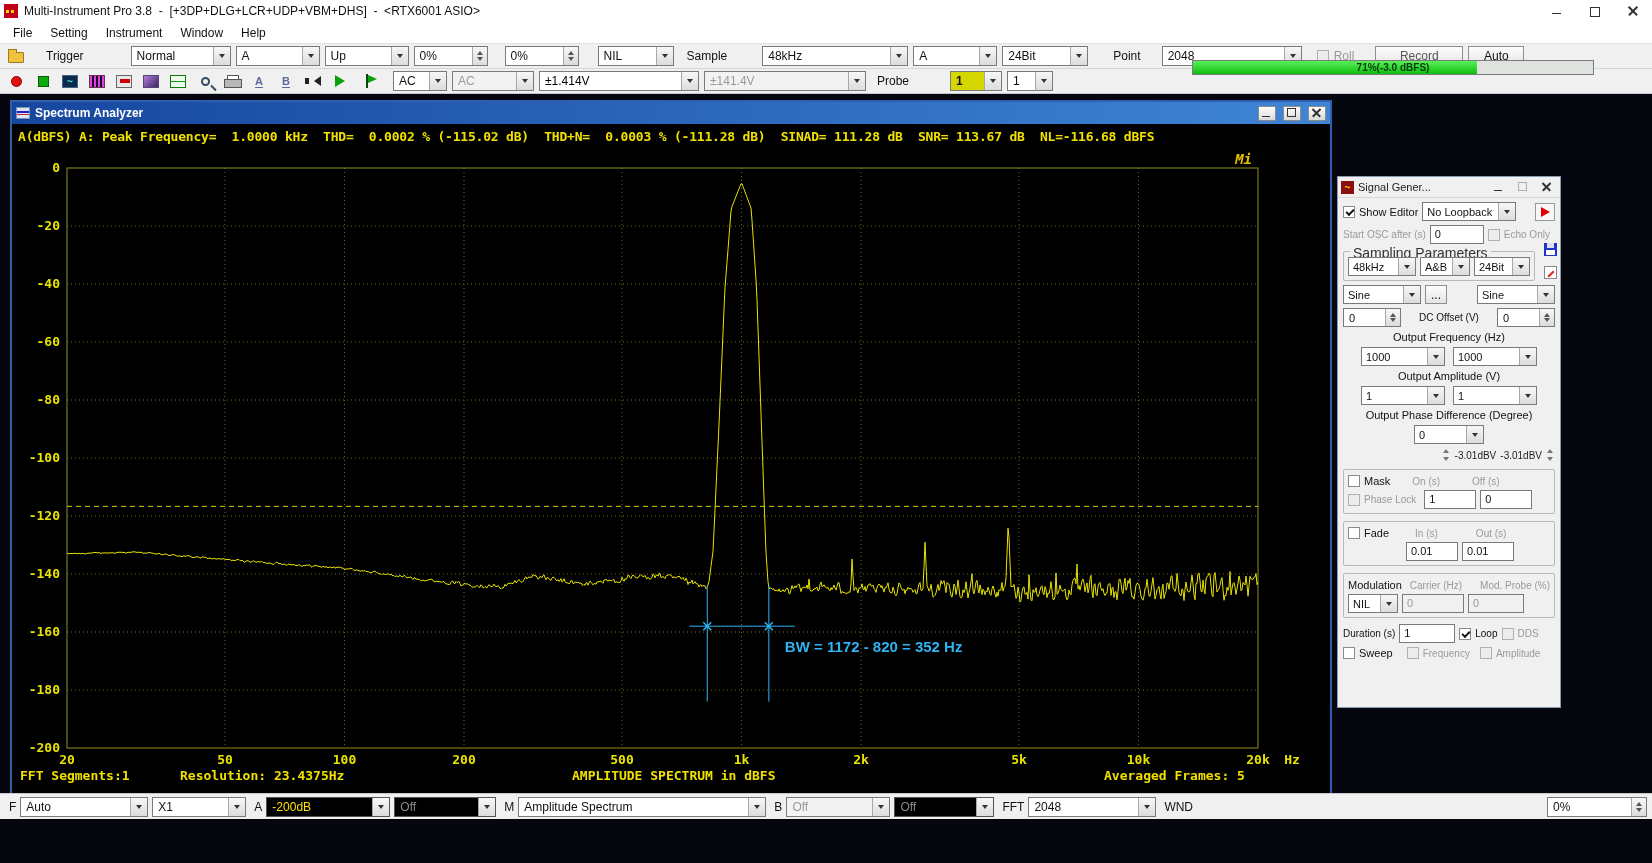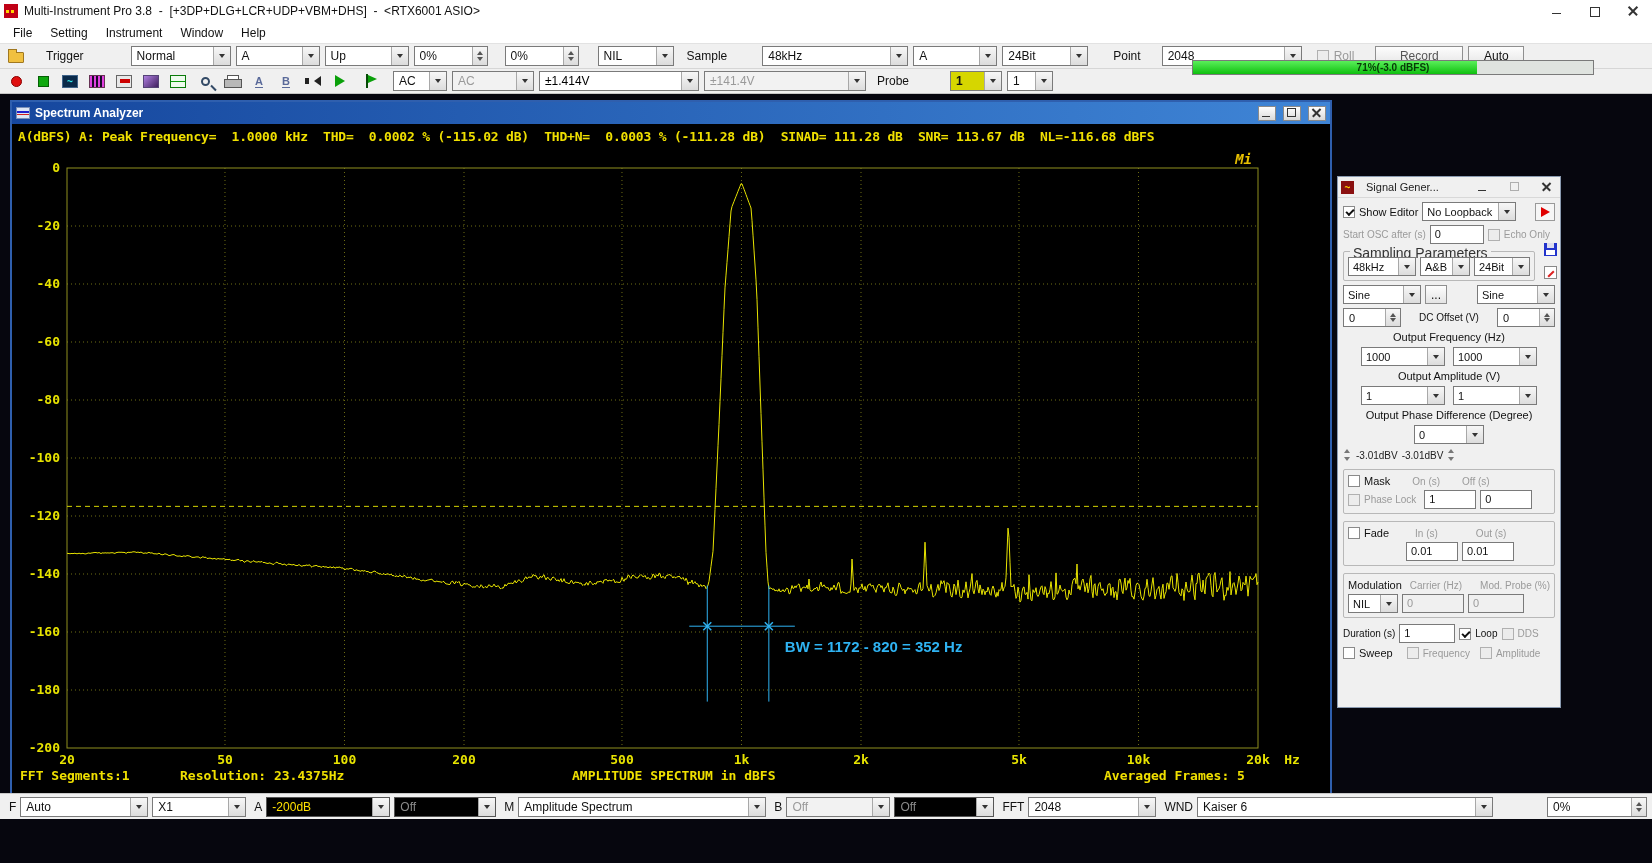--- a/index.html
+++ b/index.html
@@ -106,21 +106,21 @@
   .plotwrap svg{position:absolute;left:0;top:0}
   .specfooter{position:relative;height:20px;background:#000;font-family:"DejaVu Sans Mono",monospace;font-size:13px;font-weight:bold;color:#f0e000}
   .specfooter span{position:absolute;top:2px;white-space:pre}
   .fseg{left:8px}.fres{left:168px}.fcen{left:560px}.favg{left:1092px}
 
   
   .blbl{font-size:12px;color:#111;margin-left:4px;white-space:nowrap}
 
   
   .sgwin{position:absolute;left:1337px;top:82px;width:224px;height:532px;background:#f0f0f0;border:1px solid #8a9ab0;font-size:11px}
-  .sgtitle{height:21px;display:flex;align-items:center;gap:12px;padding:0 3px;border-bottom:1px solid #d8d8d8}
+  .sgtitle{height:21px;display:flex;align-items:center;gap:4px;padding:0 3px;border-bottom:1px solid #d8d8d8}
   .sgico{width:13px;height:13px;background:#8a1010;display:flex;align-items:center;justify-content:center;color:#ffd400;font-size:10px;font-weight:bold}
   .sgico::after{content:"~"}
   .sgtitle .tt{flex:1;font-size:11px;color:#222}
   .sgb{width:20px;height:17px;display:flex;align-items:center;justify-content:center}
   .sgb .gbox{width:14px;height:14px}
   .sgb .gmin::after{left:2px;bottom:3px;width:8px}
   .sgb .gmax::after{left:2px;top:2px;width:7px;height:7px}
   .sgb .gcls::before,.sgb .gcls::after{left:1px;top:6px;width:11px}
   .sgb.dis{opacity:.35}
   .sgbody{padding:4px 5px;display:flex;flex-direction:column;gap:4px}
@@ -466,33 +466,33 @@
           </span>
       </div>
 
       <div class="sgcenter">Output Phase Difference (Degree)</div>
       <div class="sgrow" style="justify-content:center">
         <span class="dd sgdd" style="width:70px">
             <span class="t">0</span>
           </span>
       </div>
 
-      <div class="sgrow" style="justify-content:flex-start">
+      <div class="sgrow" style="justify-content:flex-end">
         <span class="mspin"></span>
         <span class="dbv">-3.01dBV</span>
         <span class="dbv">-3.01dBV</span>
         <span class="mspin"></span>
       </div>
 
       <div class="sgroup">
         <div class="sgrow">
           <span class="cb"></span>
           <span class="sglbl">Mask</span>
           <span class="sglbl sm dis" style="margin-left:18px">On (s)</span>
-          <span class="sglbl sm dis" style="margin-left:18px">Off (s)</span>
+          <span class="sglbl sm dis" style="margin-left:28px">Off (s)</span>
         </div>
         <div class="sgrow" style="margin-top:3px">
           <span class="cb dis"></span>
           <span class="sglbl sm dis">Phase Lock</span>
           <span class="sgin" style="width:52px;margin-left:4px">1</span>
           <span class="sgin" style="width:52px">0</span>
         </div>
       </div>
 
       <div class="sgroup">
@@ -569,21 +569,18 @@
       <span class="t">Off</span>
     </span>
   <span class="dd dark dis" style="width:100px">
       <span class="t">Off</span>
     </span>
   <span class="blbl">FFT</span>
   <span class="dd" style="width:128px">
       <span class="t">2048</span>
     </span>
   <span class="blbl">WND</span>
-  <span class="dd" style="width:296px">
-      <span class="t">Kaiser 6</span>
-    </span>
   <span class="spin" style="width:100px;margin-left:auto">
       <span class="t">0%</span>
       <span class="sarr"></span>
     </span>
 </div>
 <div class="darkstrip"></div>
 
 </body></html>

